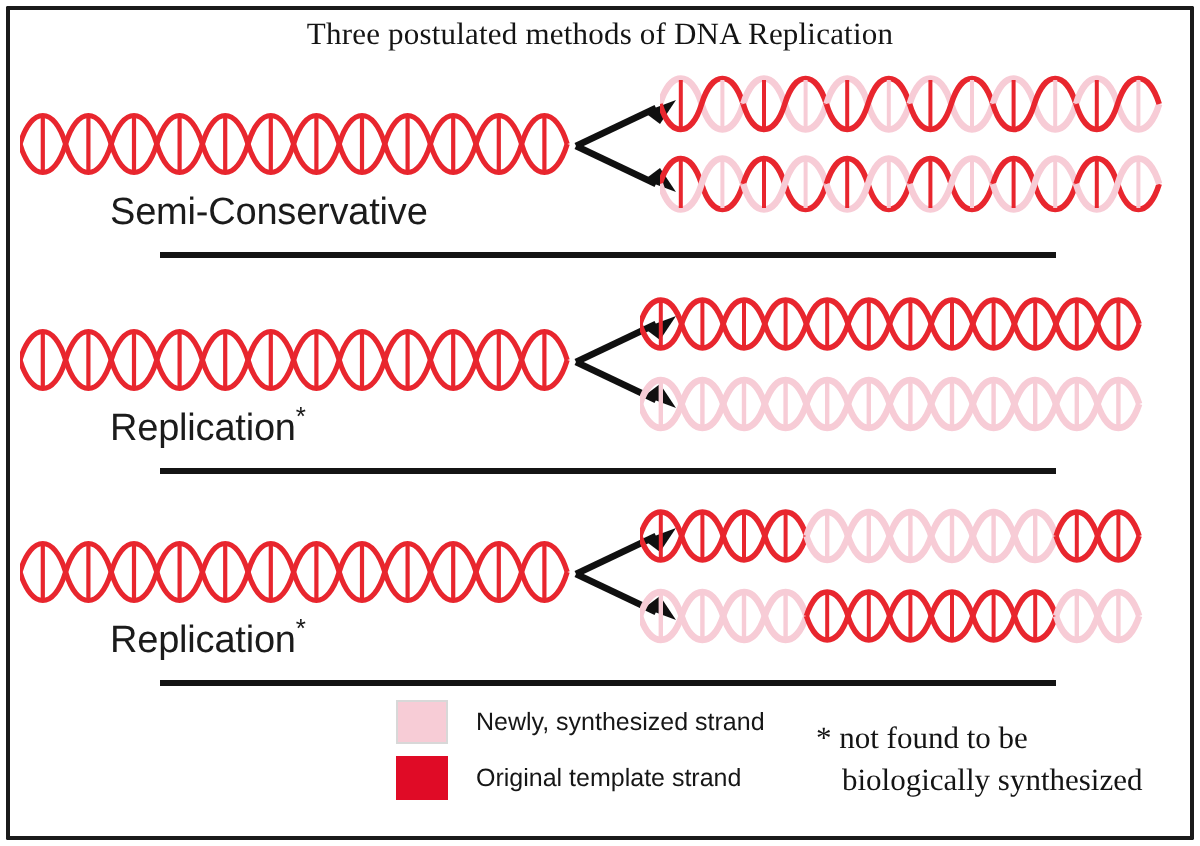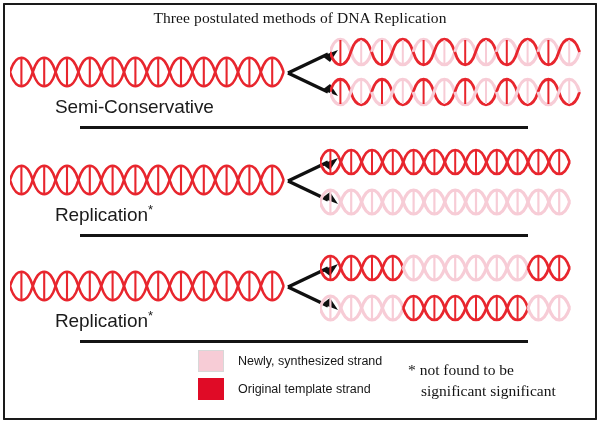--- a/index.html
+++ b/index.html
@@ -299,16 +299,16 @@
     </div>
     <div class="legend-row" style="top:28px;">
       <div class="swatch" style="background:#e00b26; border-color:#e00b26;"></div>
       <div class="legend-text">Original template strand</div>
     </div>
   </div>
 
   <div id="footnote">
     <span>*</span>
     <span>not found to be</span>
-    <span class="fn-line2">significant significant</span>
+    <span class="fn-line2">biologically synthesized</span>
   </div>
 
 </div>
 
 </body></html>

